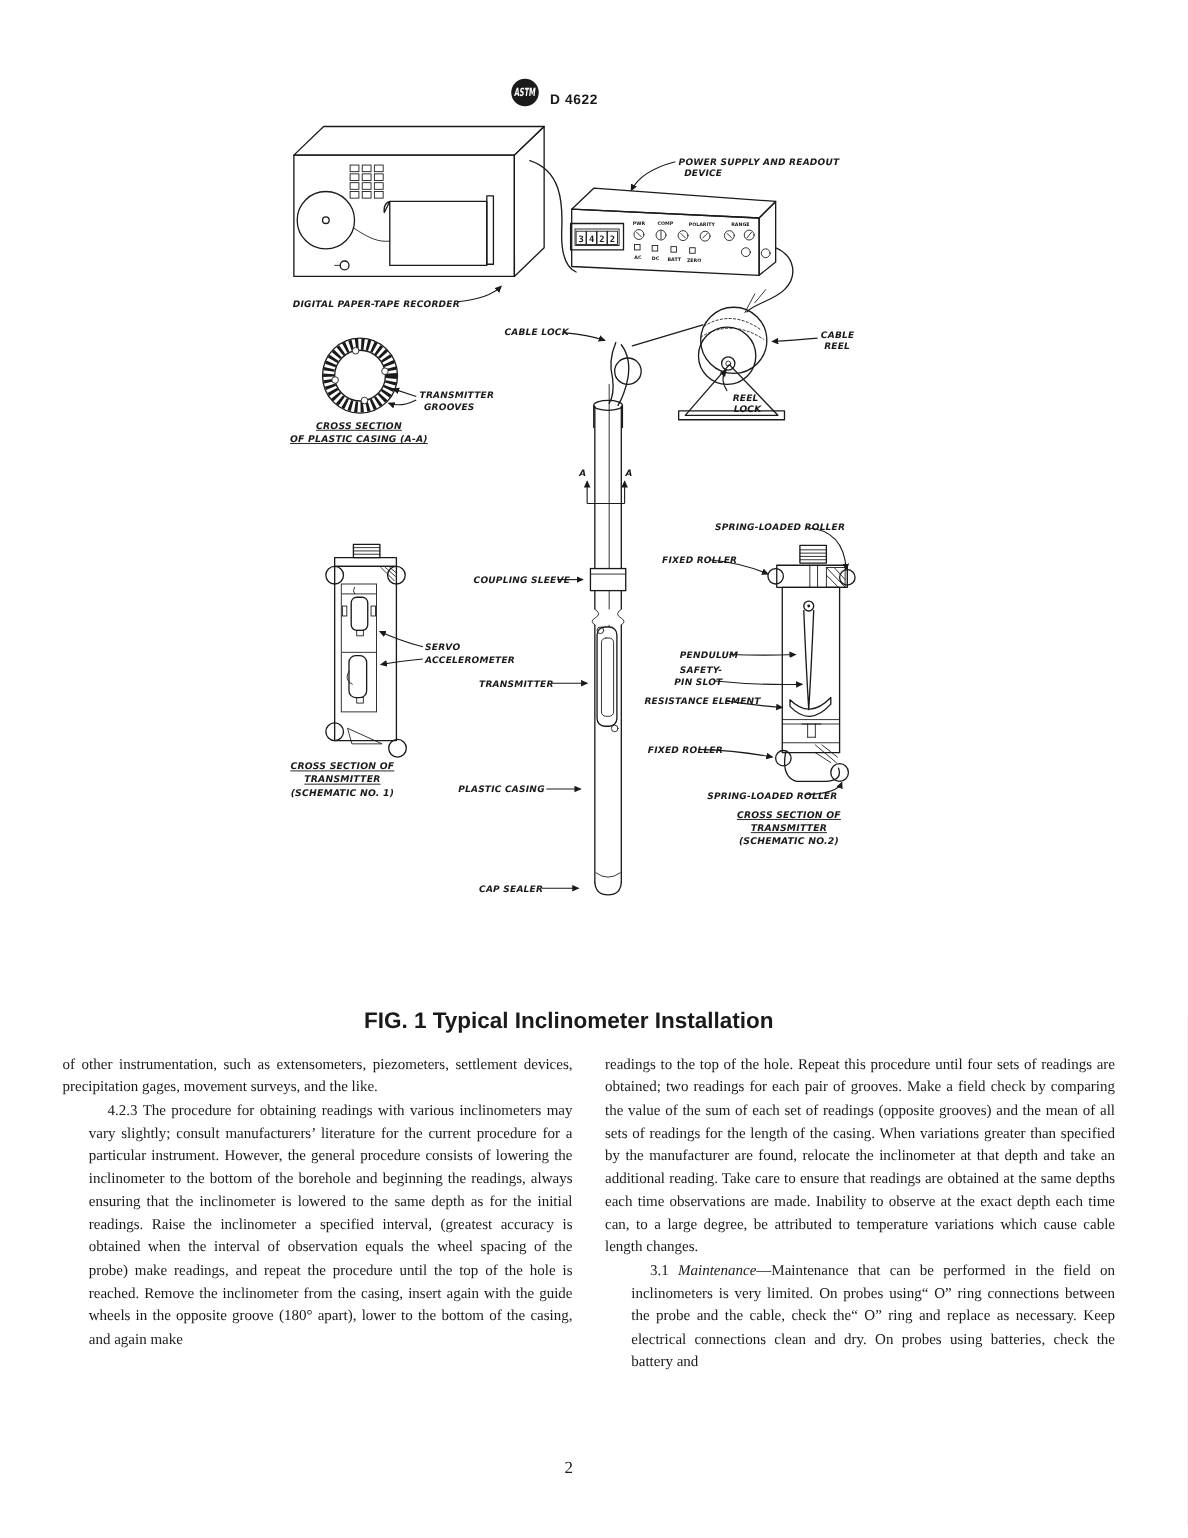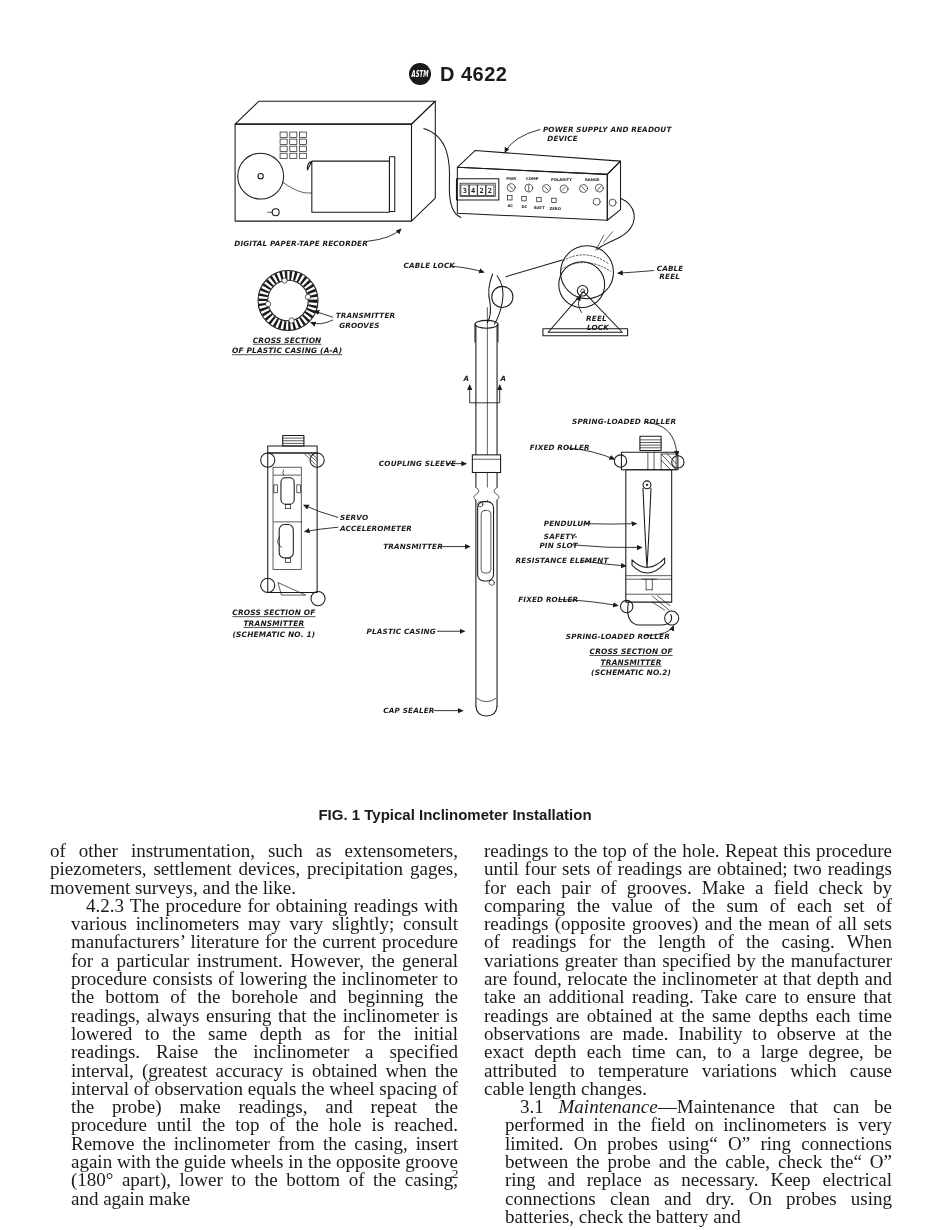--- a/index.html
+++ b/index.html
@@ -1,27 +1,27 @@
 <!DOCTYPE html>
 <html><head>
 <meta charset="utf-8">
 <style>
   html,body{margin:0;padding:0;background:#e8e8e8;}
   .page{position:relative;width:950px;height:1230px;background:#ffffff;margin:0 auto;
         font-family:"Liberation Serif", serif;color:#1a1a1a;overflow:hidden;}
   
   .hdr{position:absolute;top:62px;left:408px;display:flex;align-items:flex-end;gap:8px;}
-  .doccode{font-family:"Liberation Sans", sans-serif;font-weight:bold;font-size:20px;letter-spacing:.5px;}
+  .doccode{font-family:"Liberation Sans", sans-serif;font-weight:bold;font-size:11px;letter-spacing:.5px;}
   
   .figwrap{position:absolute;top:95px;left:0;width:950px;height:710px;}
   .figcaption{position:absolute;top:806px;left:0;width:910px;text-align:center;
-              font-family:"Liberation Sans", sans-serif;font-weight:bold;font-size:15px;}
+              font-family:"Liberation Sans", sans-serif;font-weight:bold;font-size:18px;}
   
   .bodytext{position:absolute;top:842px;left:50px;width:860px;display:flex;gap:26px;}
-  .col{width:408px;font-size:19px;line-height:18.3px;text-align:justify;}
+  .col{width:408px;font-size:12px;line-height:18.3px;text-align:justify;}
   .col p{margin:0;}
   .col p.indent{text-indent:15px;margin-left:21px;}
   .ital{font-style:italic;}
   
   .pageno{position:absolute;top:1166px;left:0;width:910px;text-align:center;font-size:13.5px;}
   
   .ln{stroke:#1a1a1a;stroke-width:1.2;fill:none;stroke-linecap:round;stroke-linejoin:round;}
   .lnthin{stroke:#1a1a1a;stroke-width:.8;fill:none;stroke-linecap:round;}
   .ldr{stroke:#1a1a1a;stroke-width:1;fill:none;}
   .wfill{fill:#ffffff;}

